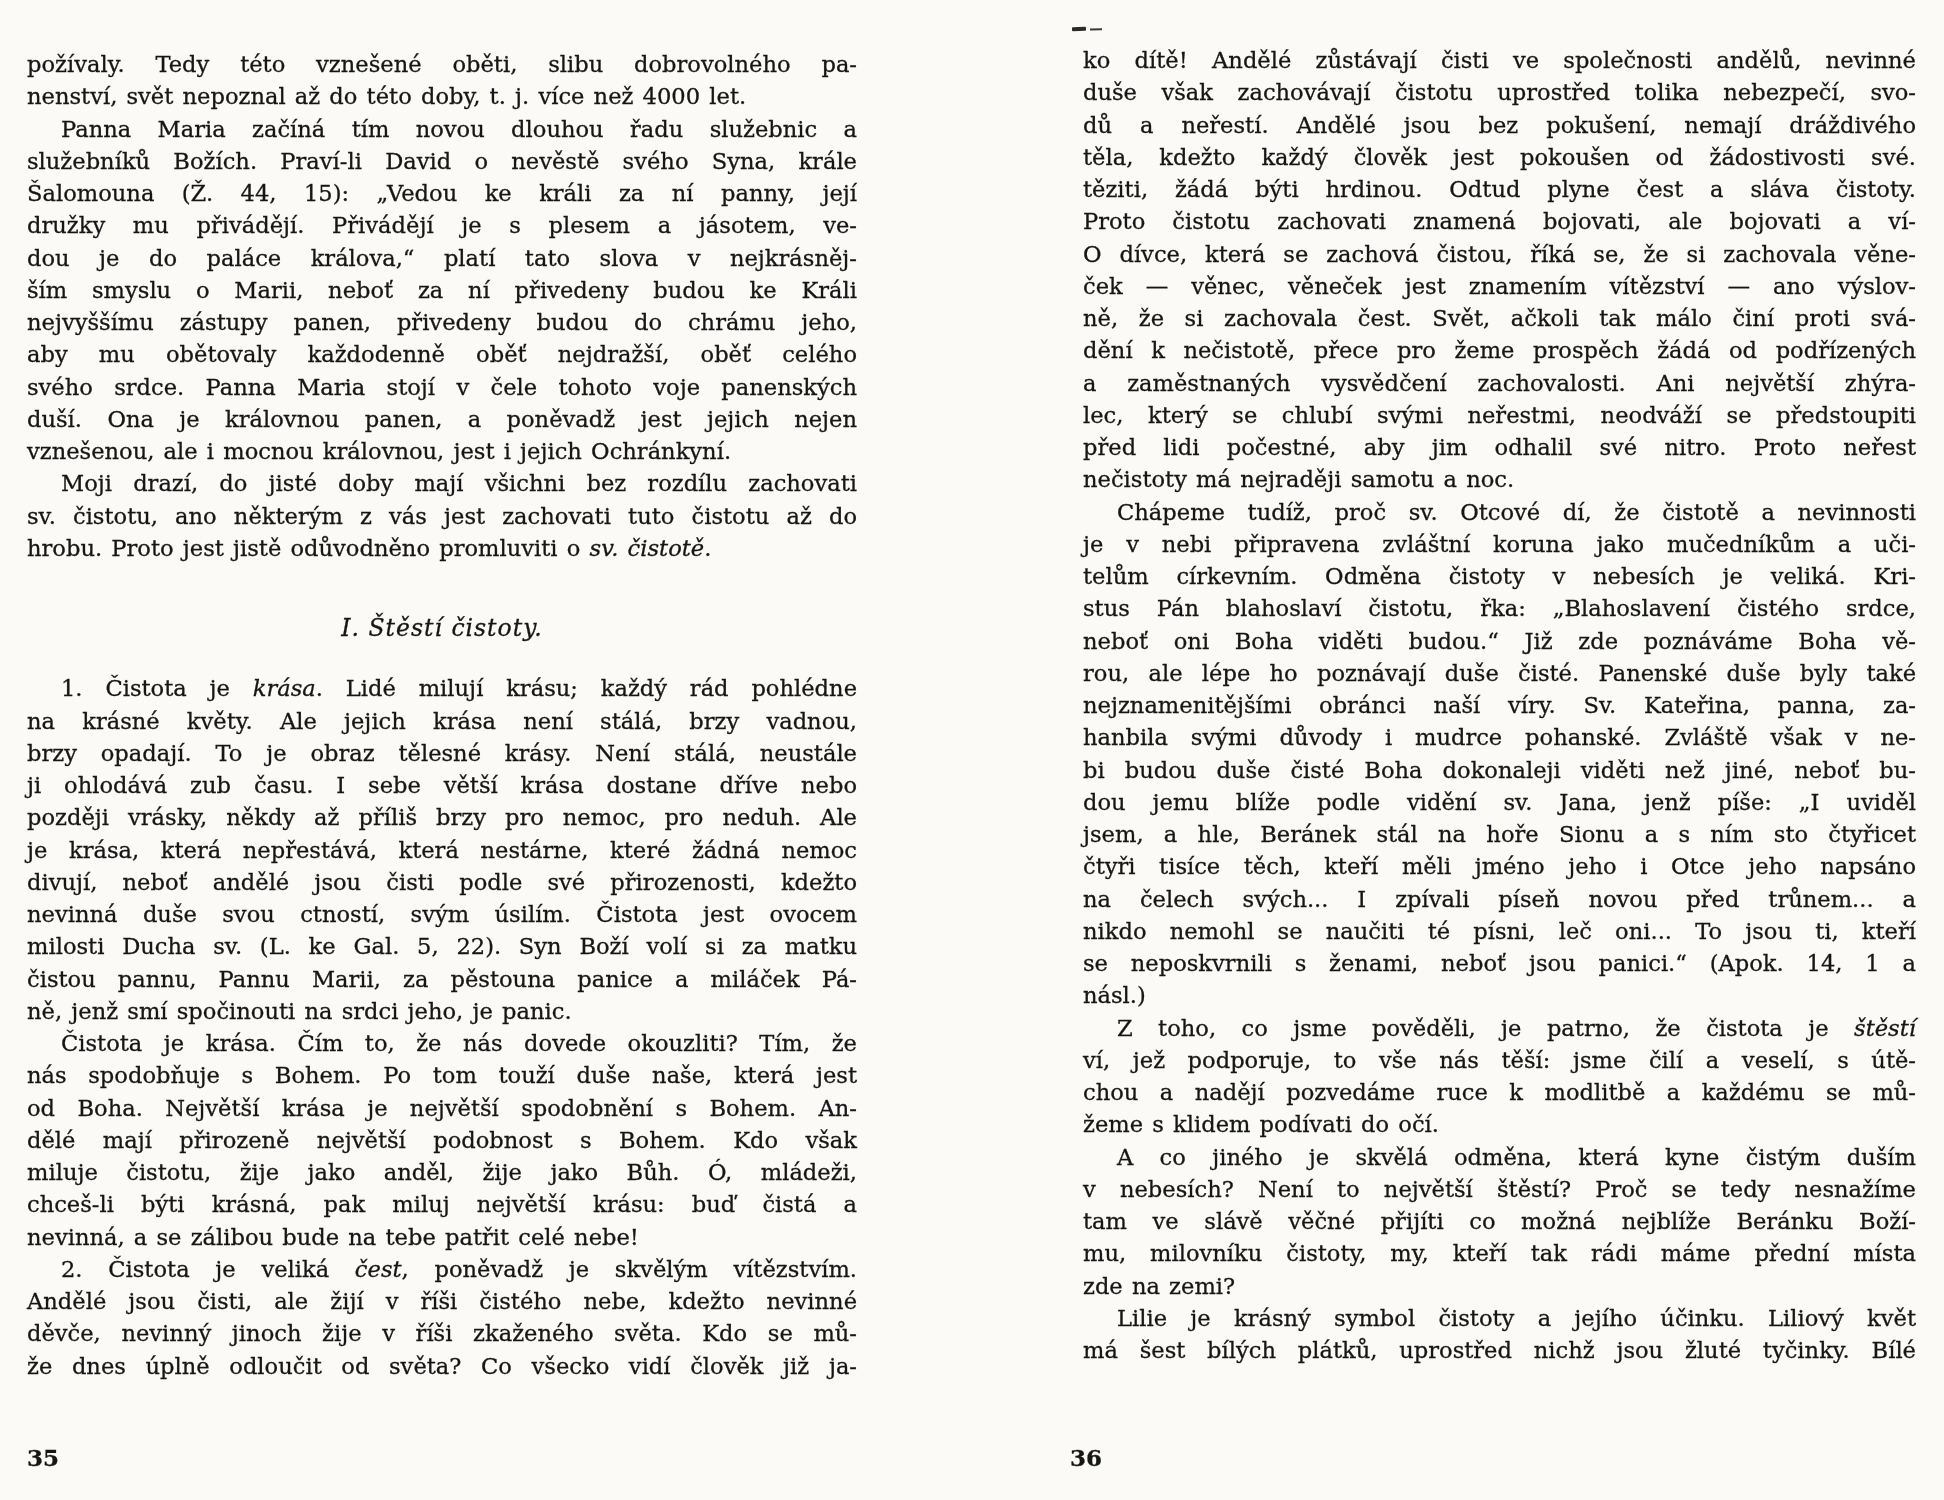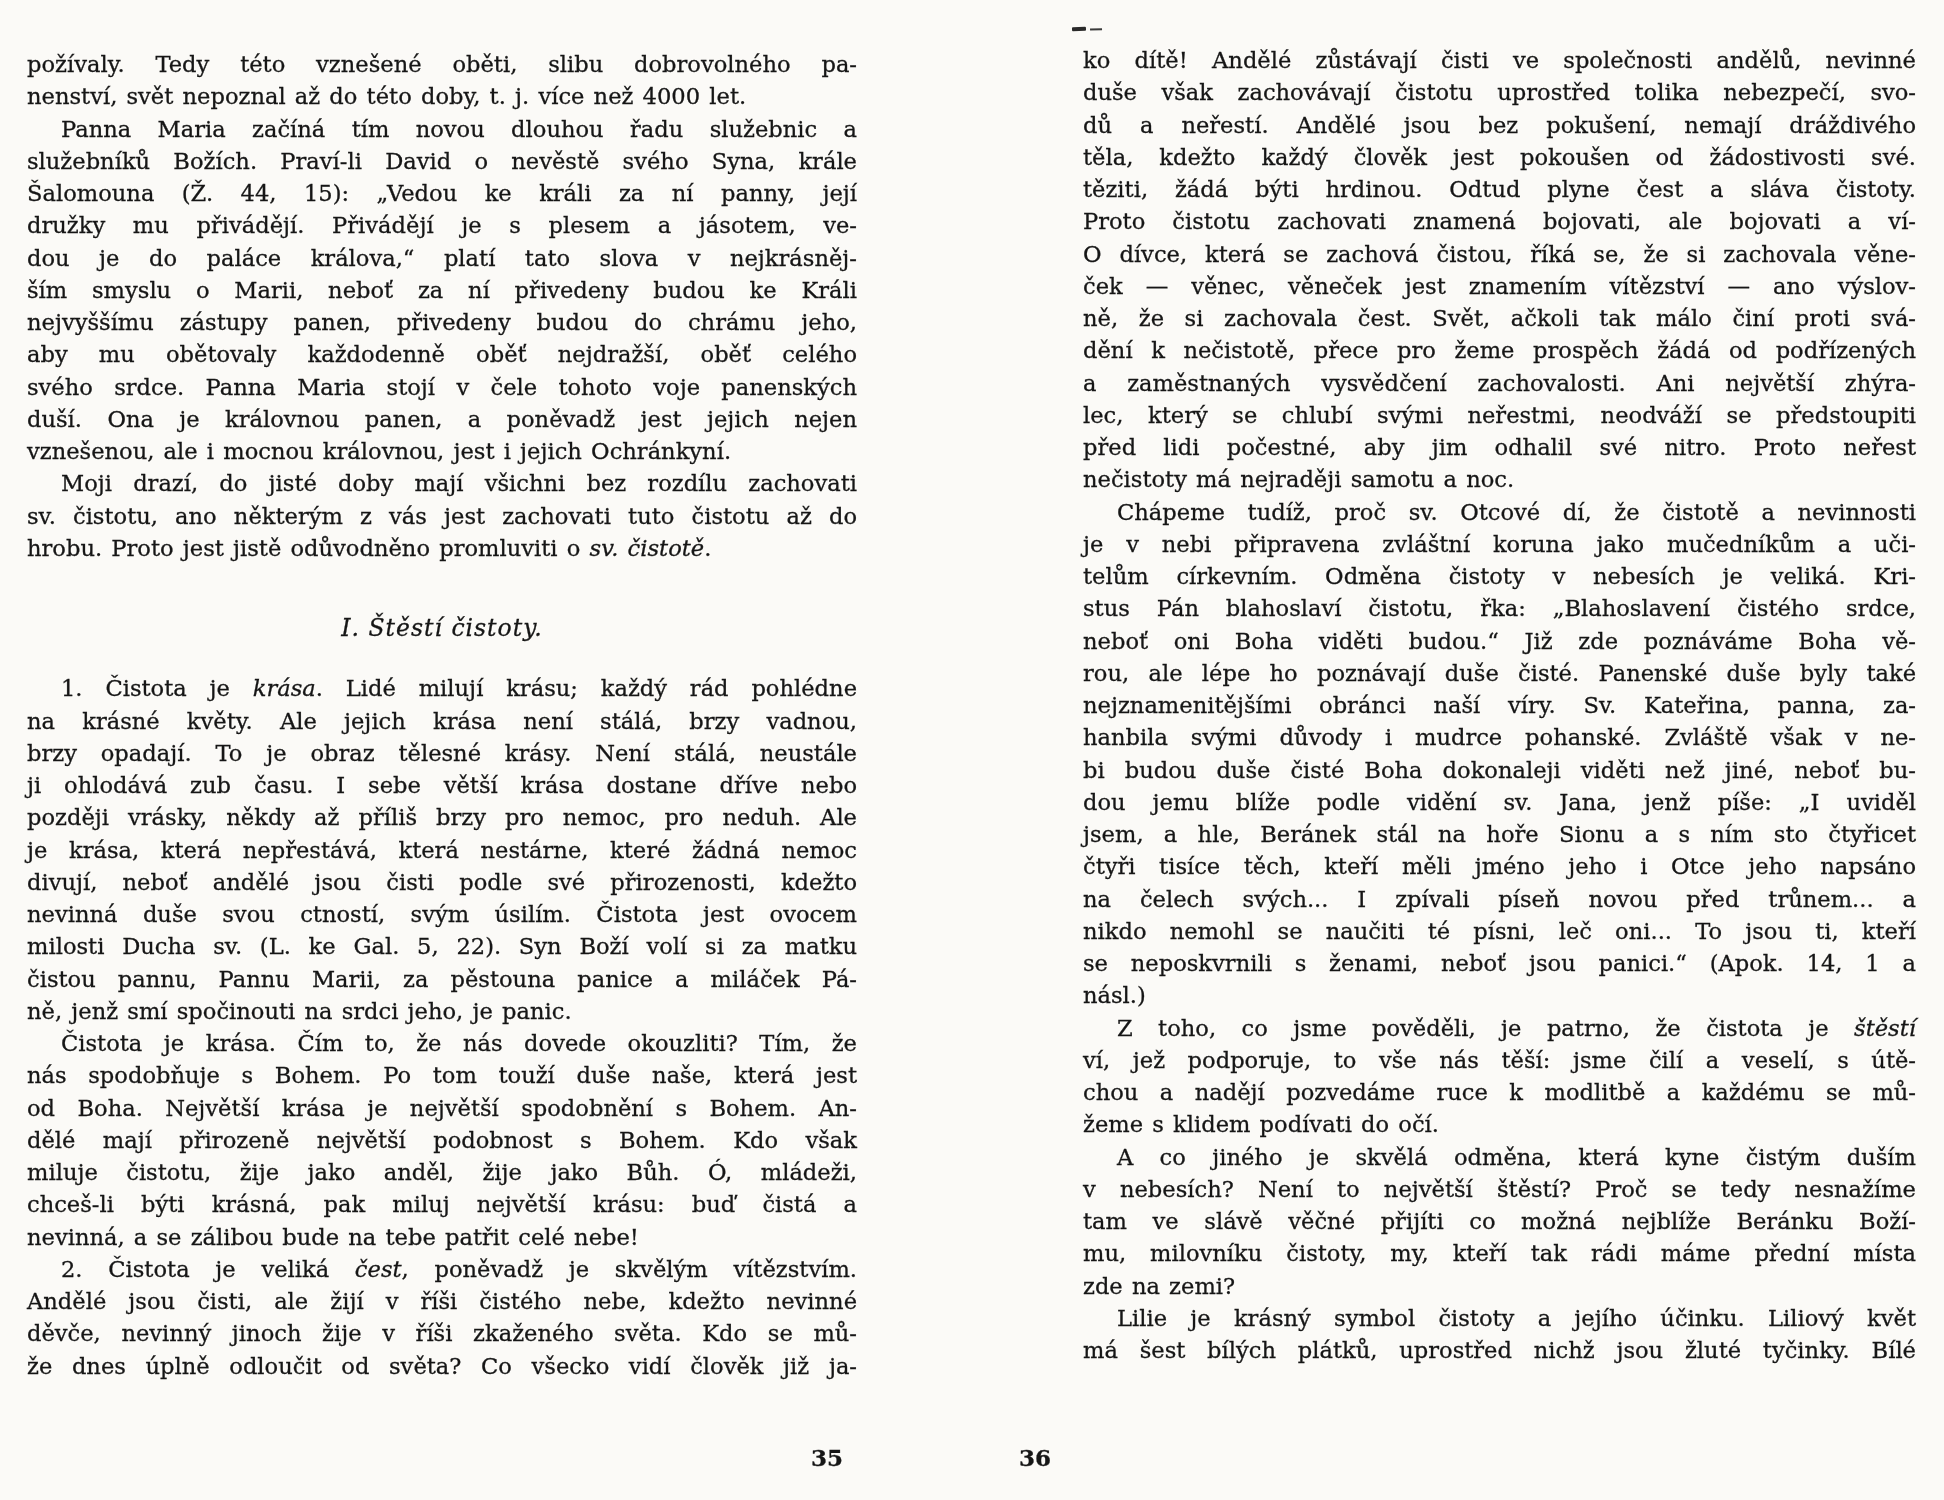--- a/index.html
+++ b/index.html
@@ -26,22 +26,22 @@
   .line.ind{text-indent:34px;}
   .heading{
     margin:48px 0 28px;text-align:center;font-style:italic;
     font-size:23.5px;line-height:32.25px;letter-spacing:1px;
     -webkit-text-stroke:0.3px #161616;
   }
   .page-number{
     position:absolute;top:1443px;font-size:23px;font-weight:bold;
     line-height:30px;-webkit-text-stroke:0.3px #161616;
   }
-  .pn-left{left:27px;width:830px;text-align:right;padding-right:14px;box-sizing:border-box;}
-  .pn-right{left:1019px;text-align:right;}
+  .pn-left{left:27px;width:830px;text-align:left;padding-right:14px;box-sizing:border-box;}
+  .pn-right{left:1070px;text-align:right;}
   .artifact{
     position:absolute;left:1072px;top:27px;width:14px;height:4px;
     background:#2a2a2a;border-radius:1px;transform:rotate(-2deg);
     box-shadow:17px 1px 0 -1px #3a3a3a,26px 2px 0 -2px #6f6f6f;
   }
   i{font-style:italic;text-align:right;}
 </style>
 </head>
 <body>
 

